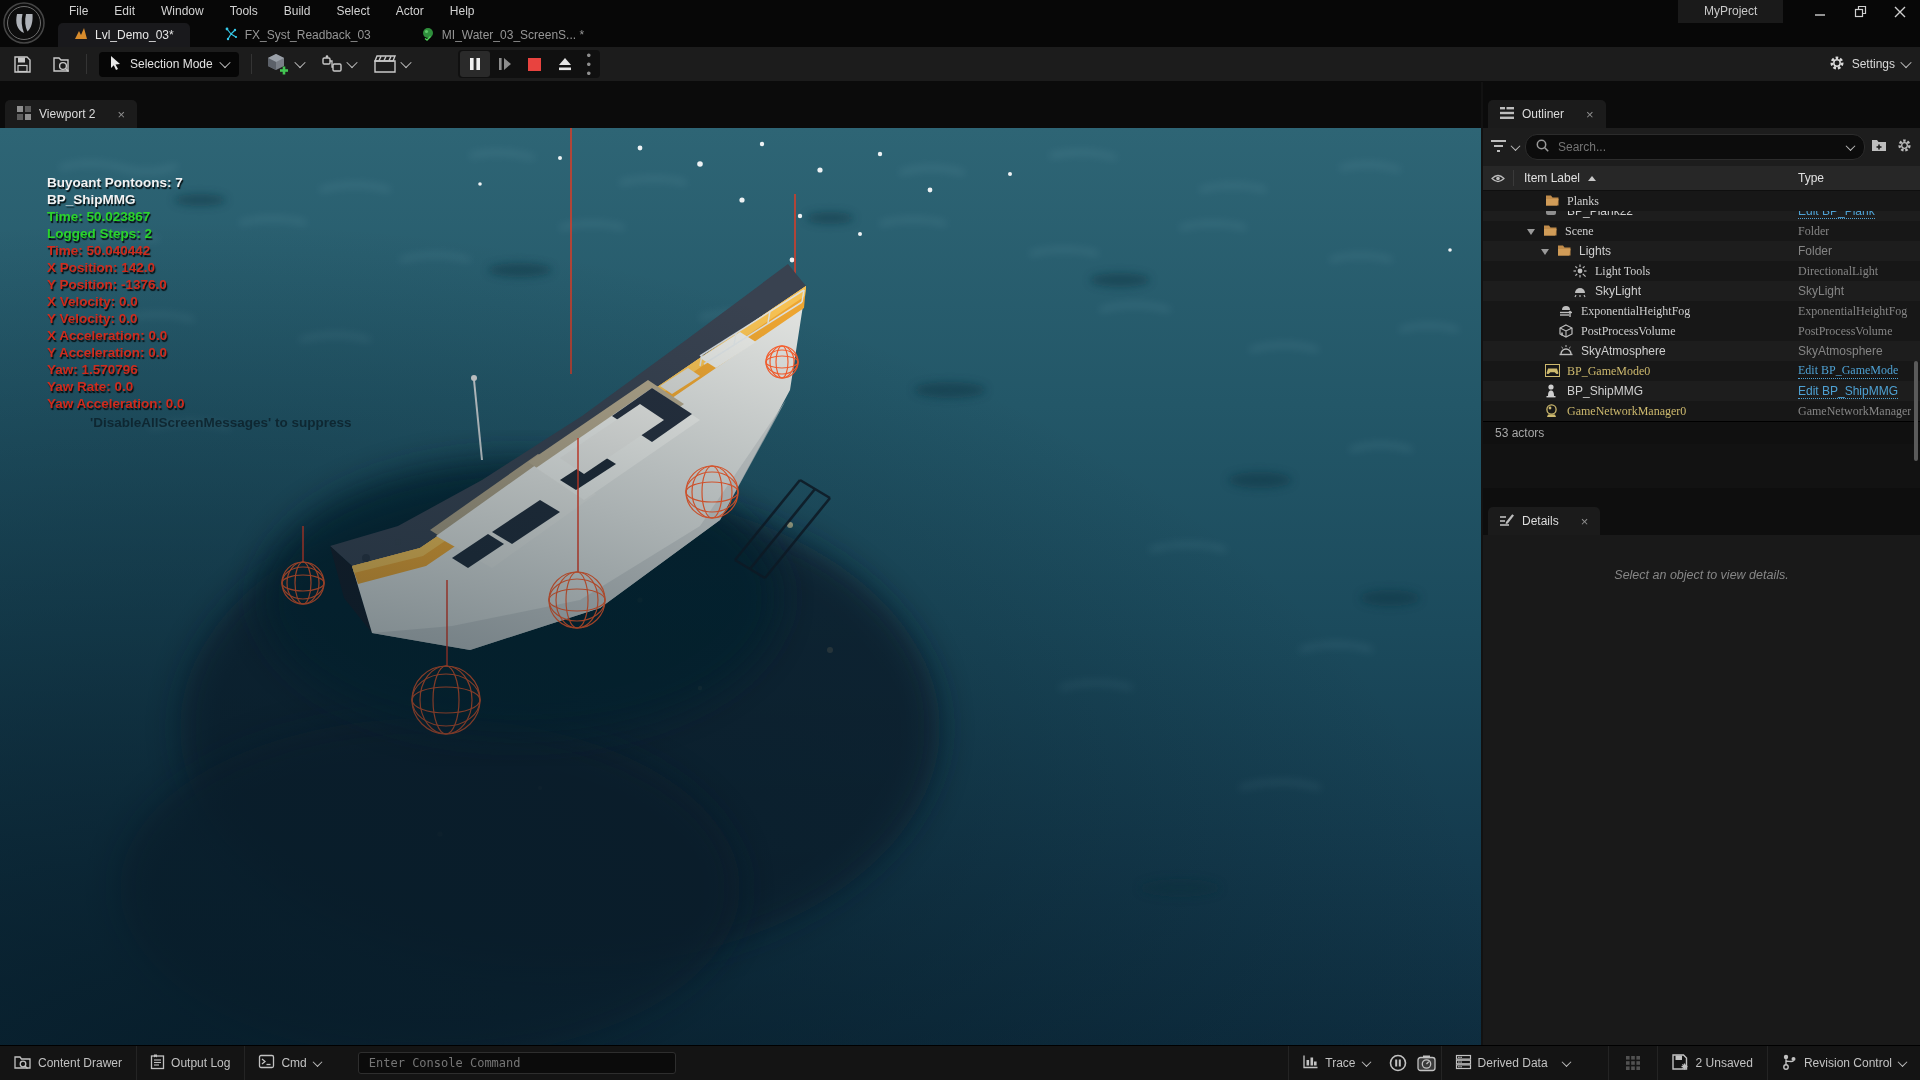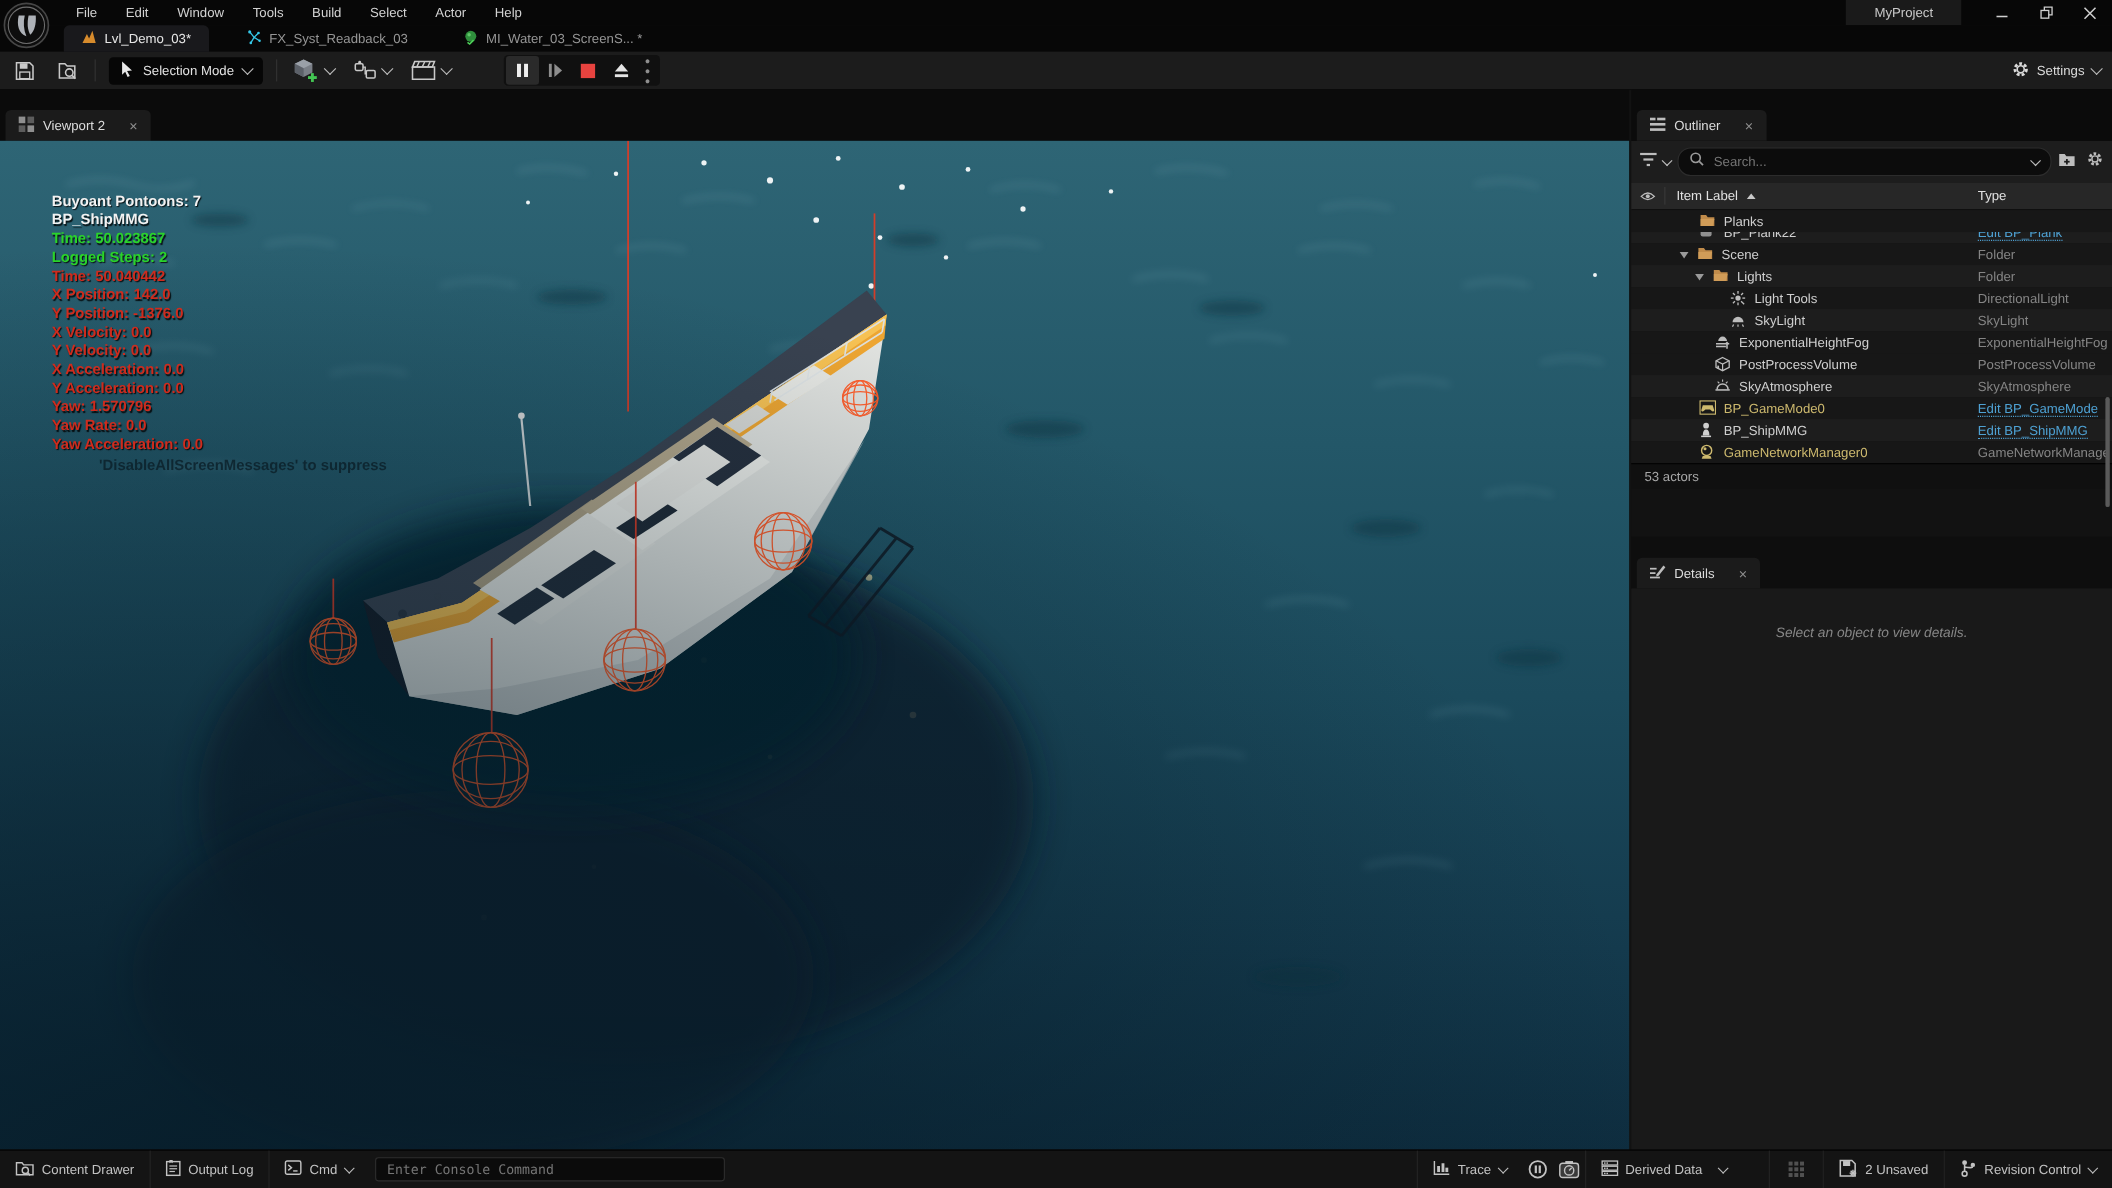--- a/index.html
+++ b/index.html
@@ -56,42 +56,42 @@
   .osearchrow{height:38px;background:#1d1d1d;display:flex;align-items:center;padding:0 8px;gap:6px;}
   .searchpill{flex:1;height:24px;background:#0c0c0c;border:1px solid #2c2c2c;border-radius:12px;display:flex;align-items:center;padding:0 10px;gap:7px;}
   .searchpill input{flex:1;background:transparent;border:none;outline:none;color:#9a9a9a;font-size:12px;font-family:"Liberation Sans",sans-serif;}
   .oheader{height:24px;background:#272727;display:flex;align-items:center;font-size:12px;color:#e0e0e0;position:relative;border-bottom:1px solid #0f0f0f;}
   .oheader .eyecol{width:30px;display:flex;justify-content:center;border-right:1px solid #3a3a3a;height:16px;align-items:center;}
   .oheader .itemcol{padding-left:10px;display:flex;align-items:center;gap:8px;}
   .oheader .typecol{position:absolute;left:315px;}
   .sortup{width:0;height:0;border-left:4px solid transparent;border-right:4px solid transparent;border-bottom:5px solid #c8c8c8;display:inline-block;}
   .orows{position:relative;background:#161616;}
   .orow{height:20px;display:flex;align-items:center;font-size:12px;color:#cfcfcf;position:relative;}
-  .orow.a{background:#1d1d1d;} .orow.b{background:#171717;}
+  .orow.a{background:#1d1d1d;} .orow.b{background:#171717;font-family:Liberation Serif, serif;}
   .orow .exp{width:0;height:0;border-left:4.5px solid transparent;border-right:4.5px solid transparent;border-top:6px solid #9a9a9a;position:absolute;top:8px;}
   .orow .ric{position:absolute;top:3px;width:14px;height:14px;}
   .orow .rlabel{position:absolute;white-space:nowrap;}
   .orow .rtype{position:absolute;left:315px;color:#858585;white-space:nowrap;max-width:118px;overflow:hidden;}
   .orow .rlink{position:absolute;left:315px;color:#4ea1d3;border-bottom:1px dotted #4ea1d3;white-space:nowrap;max-width:116px;overflow:hidden;}
   .orow.muted .rlabel{color:#8f8f8f;}
   .orow.yellow .rlabel{color:#cdb96e;}
   .orow.clip{height:10px;overflow:hidden;}
   .orow.clip .inner{position:absolute;left:0;right:0;top:-10px;height:20px;}
   .ofooter{height:22px;background:#101010;display:flex;align-items:center;padding-left:12px;font-size:12px;color:#a8a8a8;border-top:1px solid #000;}
   .oscroll{position:absolute;right:2px;top:170px;width:4px;height:100px;background:#5a5a5a;border-radius:2px;}
 
   .details{position:absolute;left:0;top:407px;right:0;bottom:0;}
   .details .body{position:absolute;left:0;top:47px;right:0;bottom:0;background:#191919;}
   .empty-msg{margin-top:33px;text-align:center;font-size:12.5px;font-style:italic;color:#868686;}
 
   
   .statusbar{position:absolute;left:0;bottom:0;right:0;height:34px;background:#141414;border-top:1px solid #000;display:flex;align-items:center;font-size:12px;color:#c2c2c2;}
   .sbtn{display:flex;align-items:center;gap:7px;padding:0 14px;height:34px;}
   .ssep{width:1px;height:34px;background:#242424;}
-  .console{width:300px;height:20px;background:#0b0b0b;border:1px solid #2e2e2e;border-radius:3px;margin-left:6px;display:flex;align-items:center;padding:0 8px;}
+  .console{width:300px;height:20px;background:#0b0b0b;border:1px solid #2e2e2e;border-radius:3px;margin-left:23px;display:flex;align-items:center;padding:0 8px;}
   .console input{flex:1;background:transparent;border:none;outline:none;color:#8a8a8a;font-size:12px;font-family:"DejaVu Sans Mono",monospace;}
   .sb-right{margin-left:auto;display:flex;align-items:center;height:34px;}
   .dim{opacity:0.35;}
   svg{overflow:visible;}
 </style>
 </head>
 <body>
 
 <div id="app" class="noselect">
 

